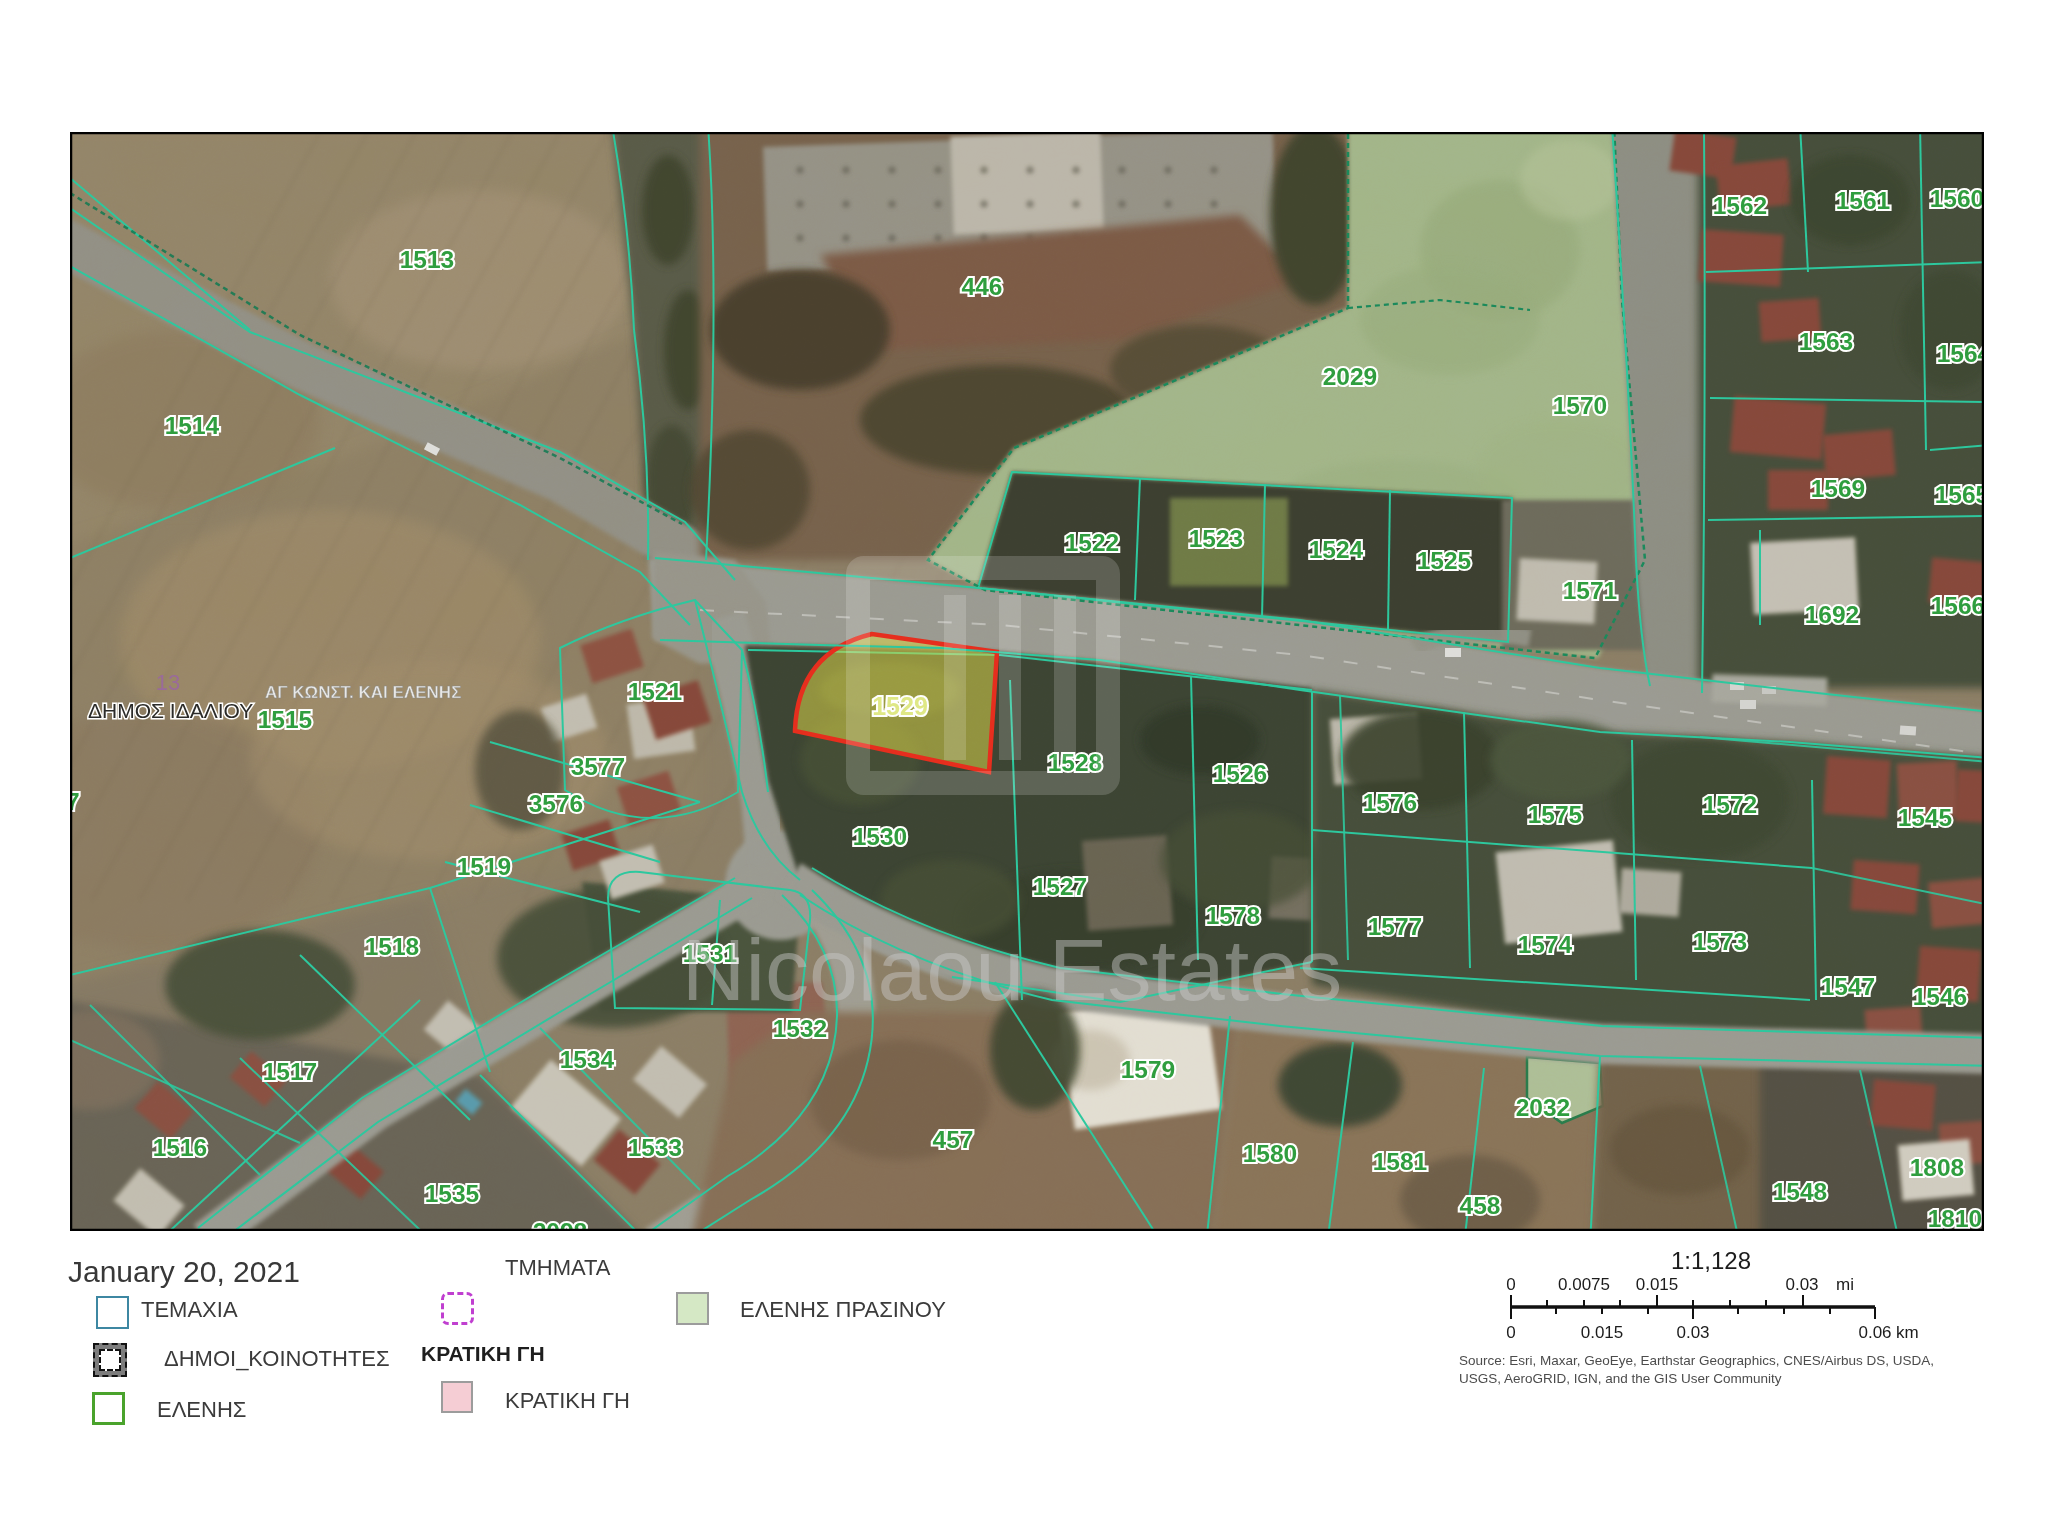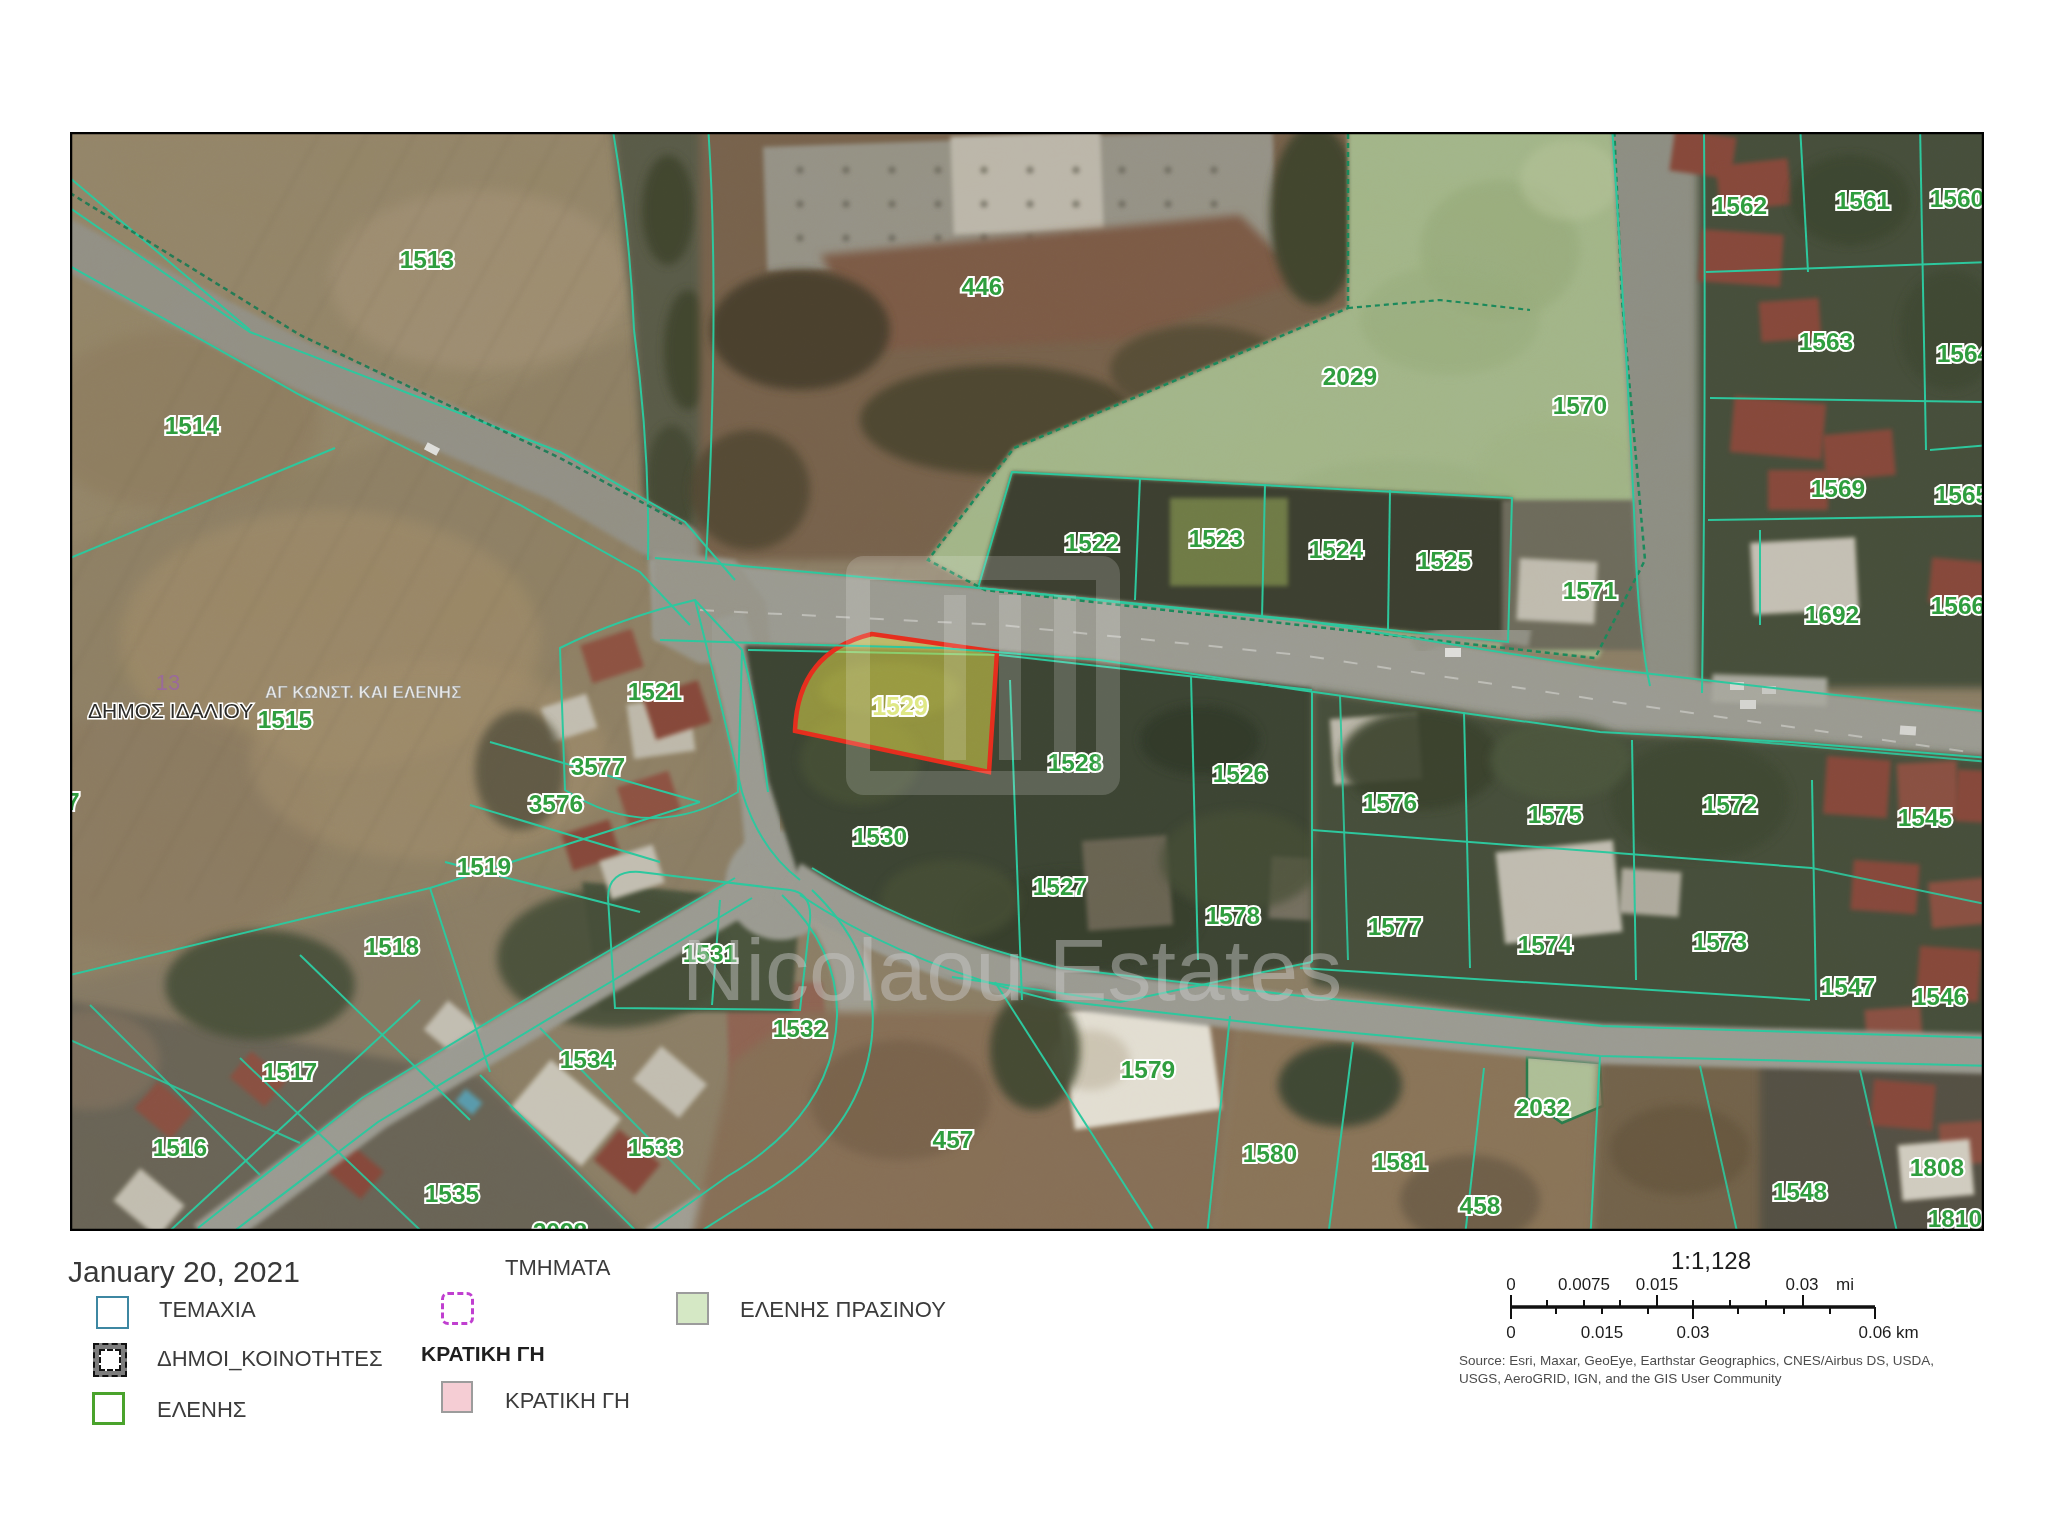--- a/index.html
+++ b/index.html
@@ -356,25 +356,25 @@
 <line x1="955" y1="595" x2="955" y2="760" stroke-width="22"></line>
 <line x1="1010" y1="595" x2="1010" y2="760" stroke-width="22"></line>
 <line x1="1065" y1="595" x2="1065" y2="760" stroke-width="22"></line>
 </g>
 <text x="1012" y="1000" font-size="88" fill="#cccccc" opacity="0.45" text-anchor="middle" font-family="Liberation Sans,sans-serif">Nicolaou Estates</text>
 </g>
 <rect x="71" y="133" width="1912" height="1097" fill="none" stroke="#000" stroke-width="2.5"></rect>
 </svg>
 <div id="date">January 20, 2021</div>
 <div class="sw" style="left:96px;top:1296px;width:33px;height:33px;border:2px solid #3d87a2;background:#fff"></div>
-<div class="lg" style="left:159px;top:1297px">ΤΕΜΑΧΙΑ</div>
+<div class="lg" style="left:141px;top:1297px">ΤΕΜΑΧΙΑ</div>
 <div class="sw" style="left:93px;top:1343px;border:6px solid #7d7d7d;background:#fff;width:34px;height:34px"></div>
 <div class="sw" style="left:93px;top:1343px;border:2px dashed #111;width:34px;height:34px"></div>
 <div class="sw" style="left:99px;top:1349px;border:2px dashed #111;width:22px;height:22px"></div>
-<div class="lg" style="left:157px;top:1346px">ΔΗΜΟΙ_ΚΟΙΝΟΤΗΤΕΣ</div>
+<div class="lg" style="left:164px;top:1346px">ΔΗΜΟΙ_ΚΟΙΝΟΤΗΤΕΣ</div>
 <div class="sw" style="left:92px;top:1392px;border:3px solid #4aa32c;background:#fff;width:33px;height:33px"></div>
 <div class="lg" style="left:157px;top:1397px">ΕΛΕΝΗΣ</div>
 <div class="sw" style="left:441px;top:1292px;border:3px dashed #c03fd0;border-radius:7px;background:#fff;width:33px;height:33px"></div>
 <div class="lg" style="left:505px;top:1255px">ΤΜΗΜΑΤΑ</div>
 <div id="krat">ΚΡΑΤΙΚΗ ΓΗ</div>
 <div class="sw" style="left:441px;top:1381px;border:2px solid #9c9c9c;background:#f5cdd4;width:32px;height:32px"></div>
 <div class="lg" style="left:505px;top:1388px">ΚΡΑΤΙΚΗ ΓΗ</div>
 <div class="sw" style="left:676px;top:1292px;border:2px solid #9c9c9c;background:#d5e8c5;width:33px;height:33px"></div>
 <div class="lg" style="left:740px;top:1297px">ΕΛΕΝΗΣ ΠΡΑΣΙΝΟΥ</div>
 <svg style="position:absolute;left:1450px;top:1240px" width="480" height="110" viewBox="0 0 480 110">

